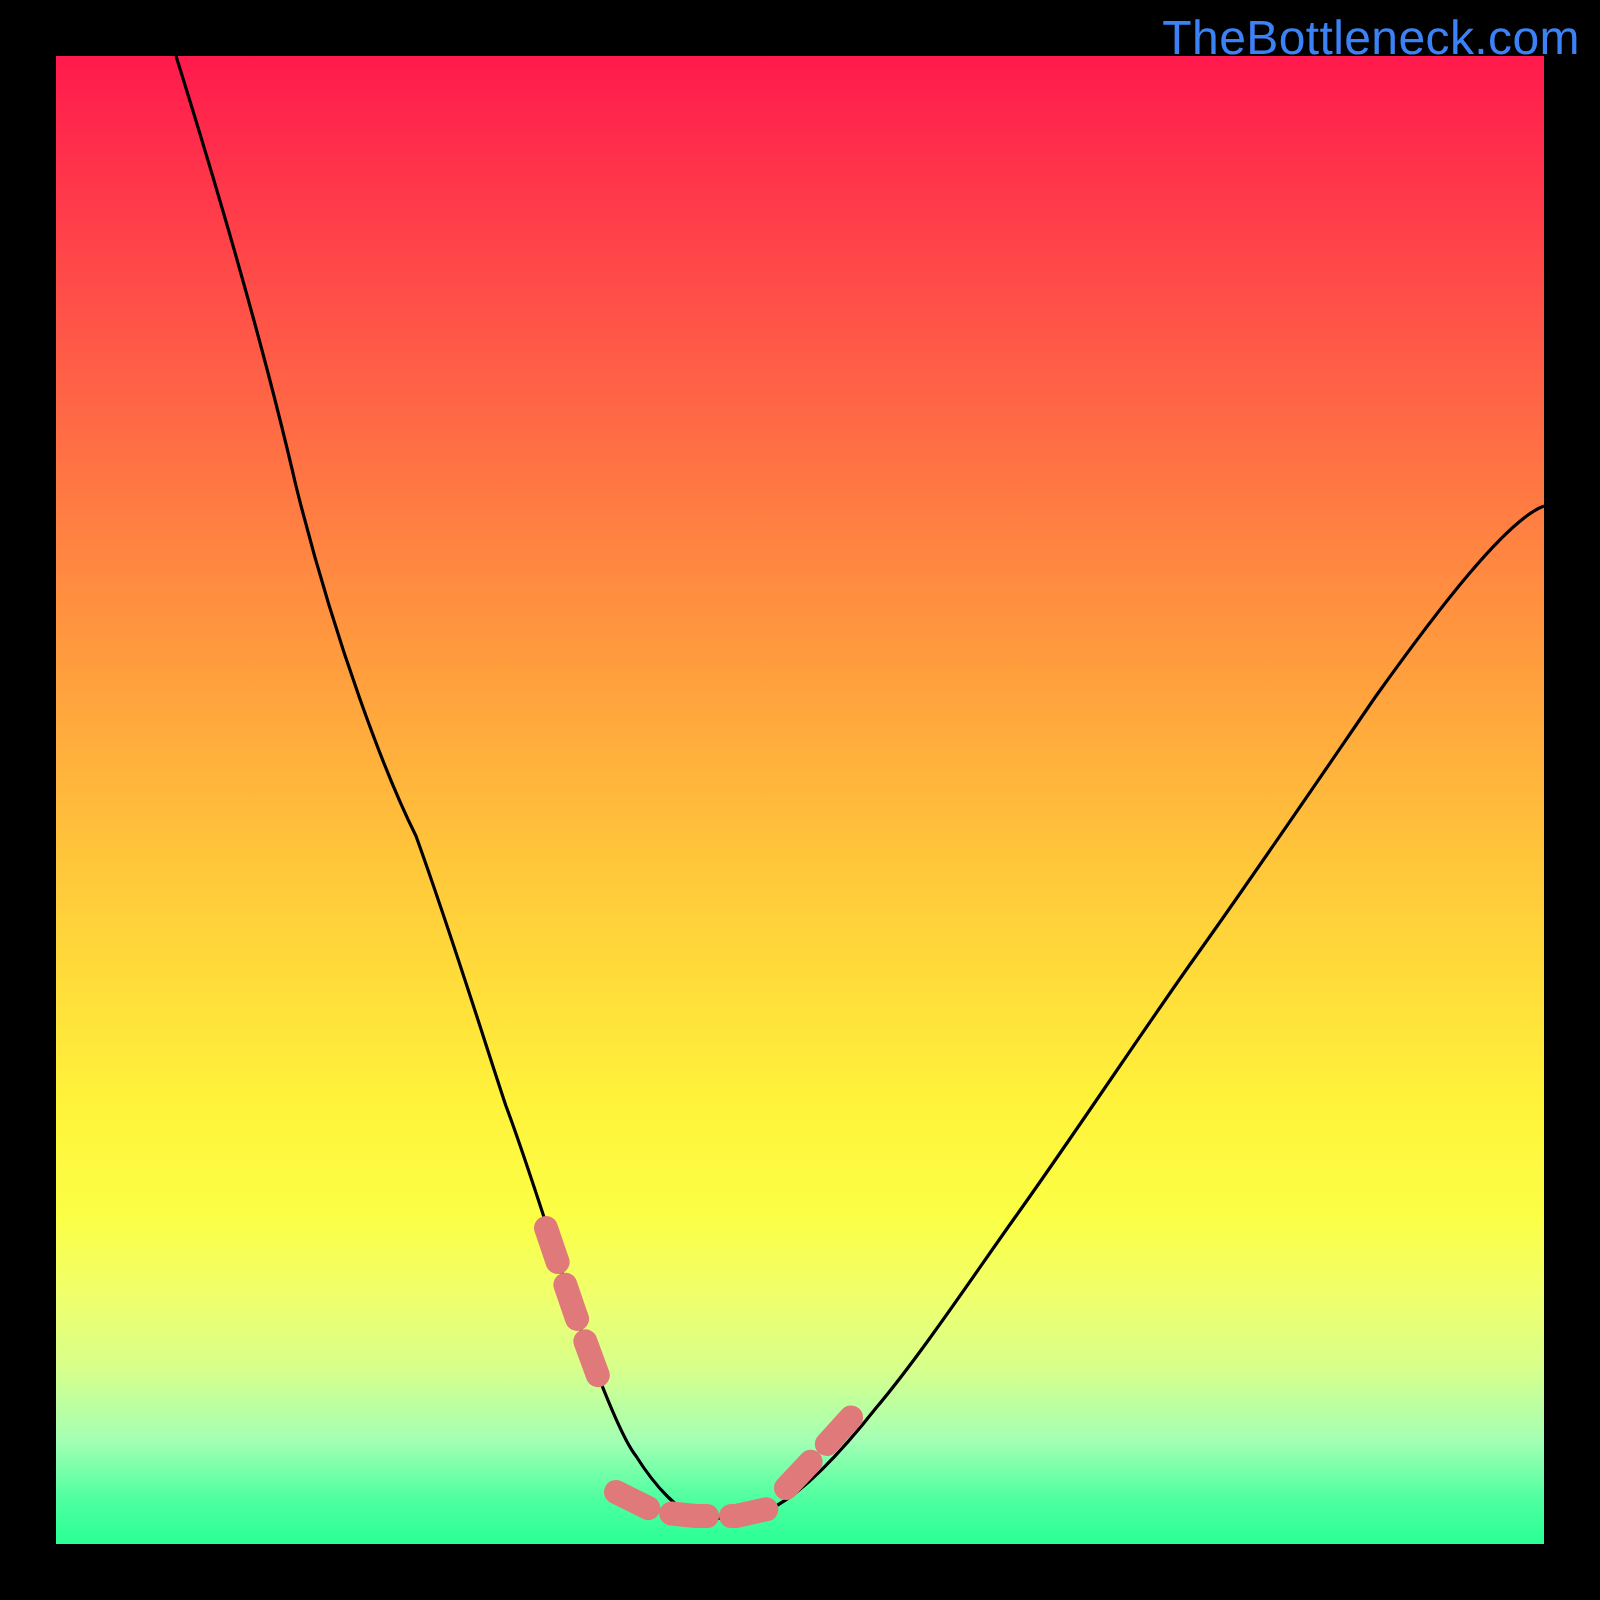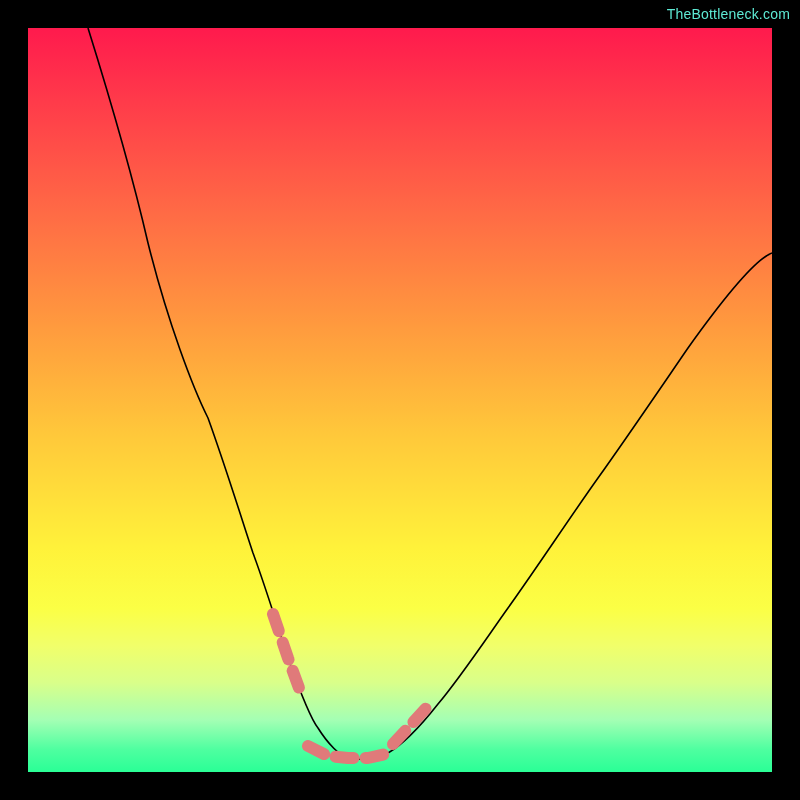--- a/index.html
+++ b/index.html
@@ -29,22 +29,22 @@
       #d9ff8a 88%,
       #a4ffb4 93%,
       #4effa0 97%,
       #2aff96 100%
     );
   }
   .watermark {
     position: absolute;
     top: 6px;
     right: 10px;
-    color: #5eead4;
-    font-size: 14px;
+    color: #3b82f6;
+    font-size: 24px;
     font-weight: 500;
     letter-spacing: 0.2px;
   }
   svg.plot {
     position: absolute;
     left: 0;
     top: 0;
     width: 744px;
     height: 744px;
   }

